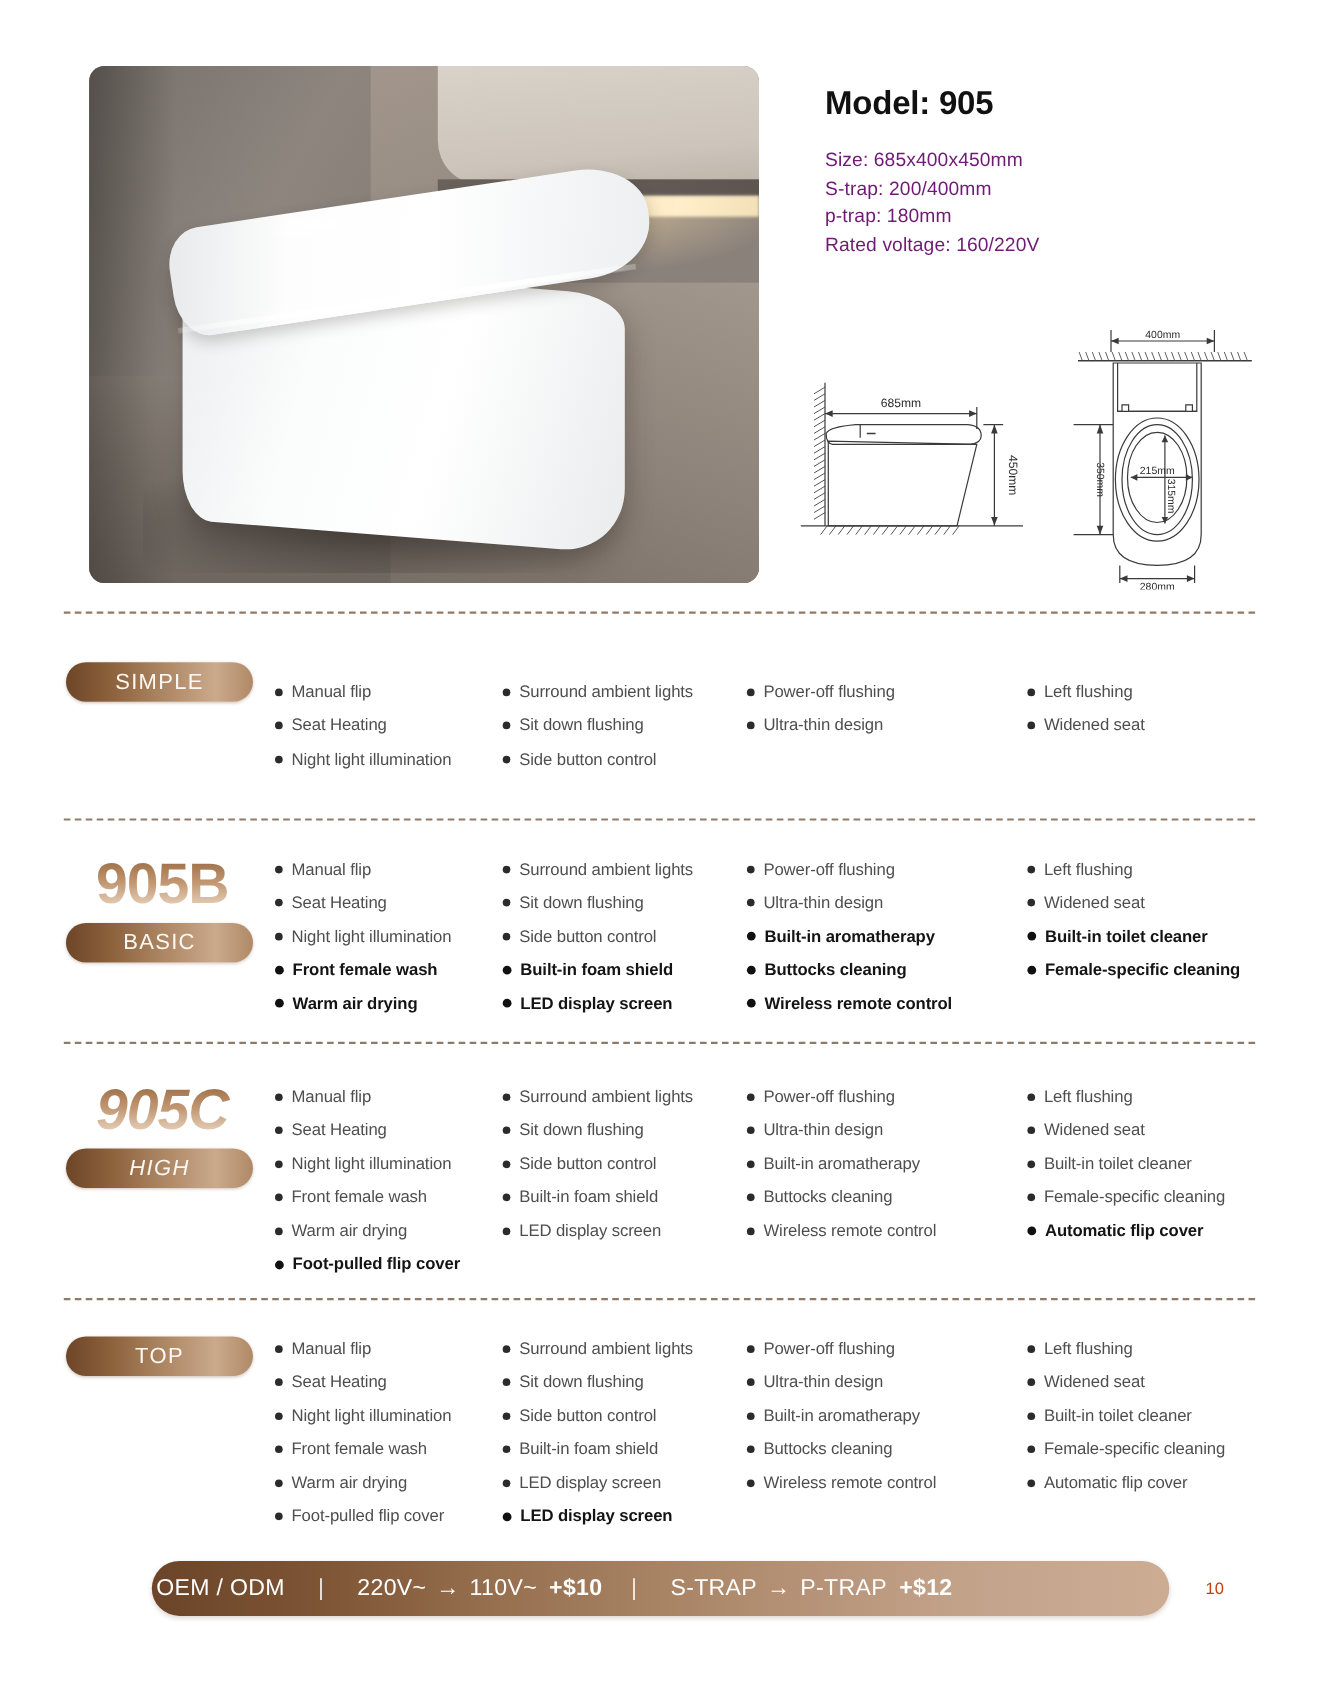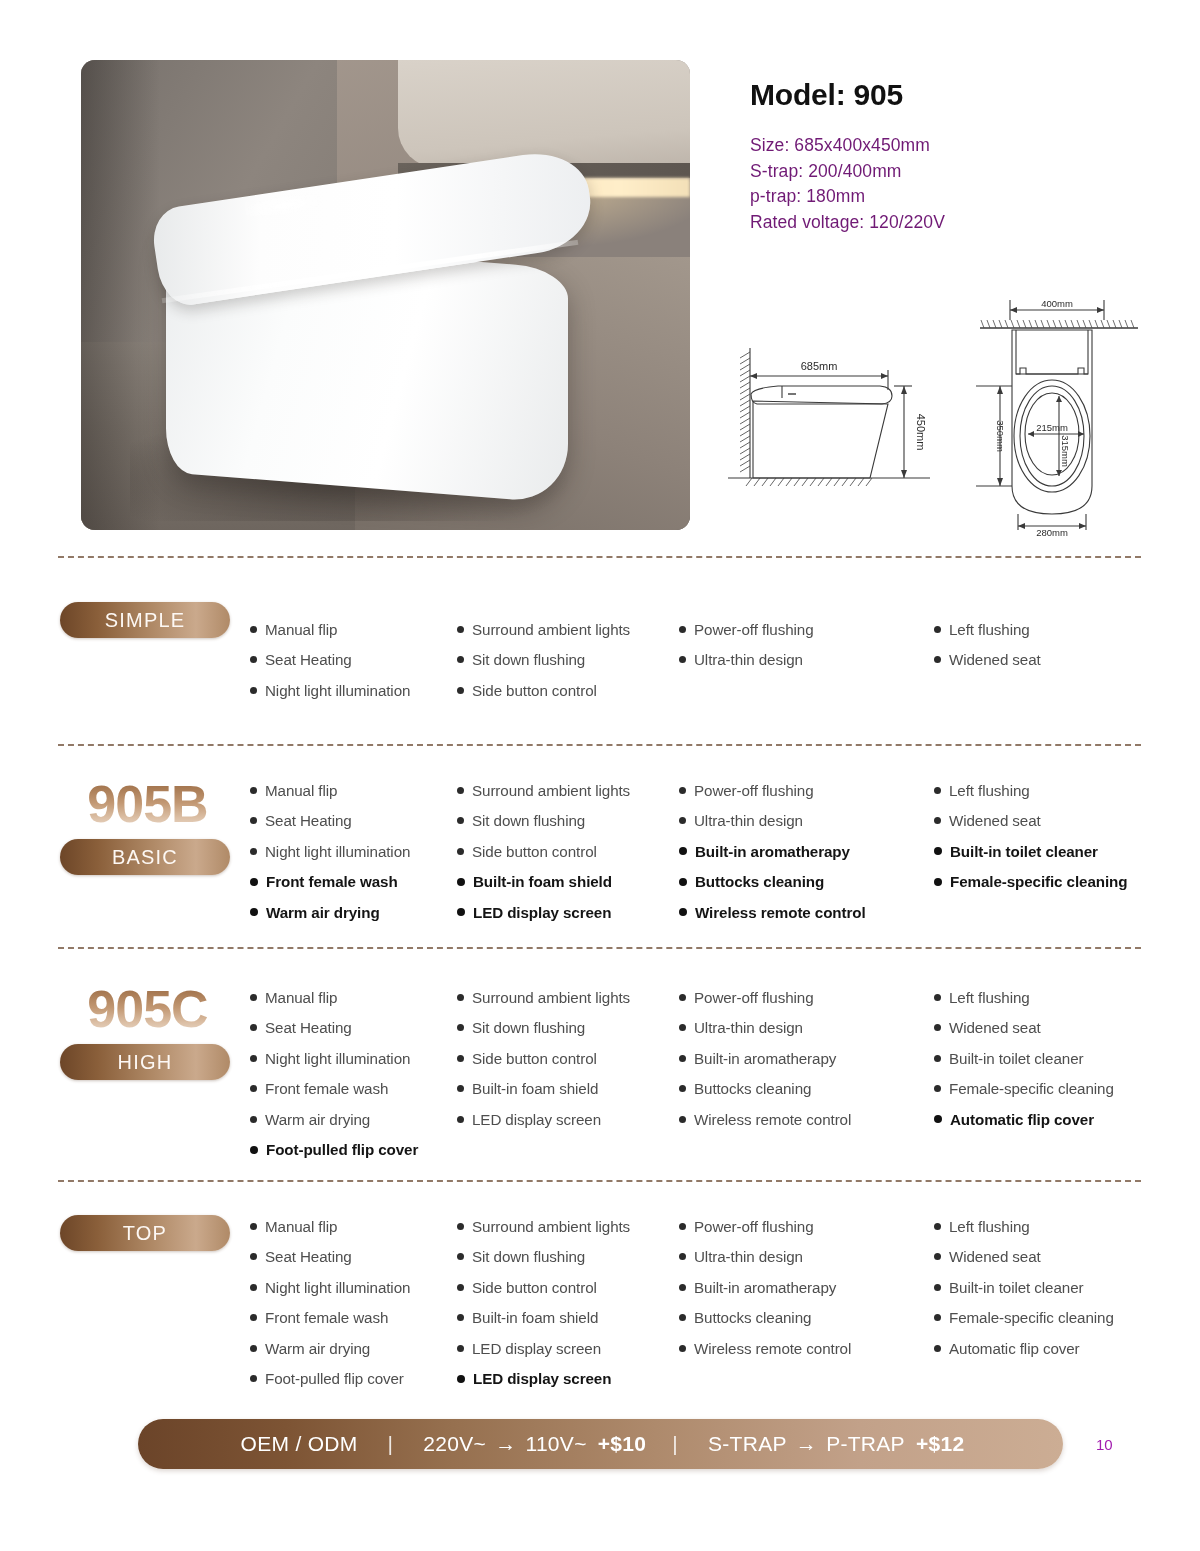--- a/index.html
+++ b/index.html
@@ -161,32 +161,32 @@
   }
   .feature.bold .dot { width: 8px; height: 8px; background: #111111; }
 
   
   .footer-bar {
     position: absolute; left: 138px; top: 1419px;
     width: 925px; height: 50px;
     border-radius: 25px;
     background: linear-gradient(90deg, #6b4429 0%, #7d5434 14%, #9c7css 30%, #b08a6e 52%, #c3a288 74%, #cdae95 100%);
     background: linear-gradient(90deg, #6b4429 0%, #7d5434 16%, #96704f 34%, #ae8a6c 56%, #c2a189 78%, #ccad94 100%);
-    display: flex; align-items: center; justify-content: center;
+    display: flex; align-items: center; 
     color: #ffffff; font-size: 21px; letter-spacing: 0.3px;
     box-shadow: 0 2px 5px rgba(90,60,40,0.22);
   }
   .footer-bar .seg { padding: 0 4px; }
   .footer-bar .sep { padding: 0 26px; opacity: 0.85; font-weight: 300; }
   .footer-bar .price { font-weight: 700; margin-left: 7px; }
   .footer-bar .arrow { padding: 0 5px; }
 
   .page-number {
     position: absolute; left: 1096px; top: 1436px;
-    font-size: 15px; color: #a21caf;
+    font-size: 15px; color: #c2410c;
   }
 </style>
 </head>
 <body>
 
 <div class="top-section">
 
   <div class="product-photo">
     <div class="ph-wall-back"></div>
     <div class="ph-wall-left"></div>
@@ -202,21 +202,21 @@
     <div class="ph-lid"></div>
     <div class="ph-lidline"></div>
     <div class="ph-display"></div>
   </div>
 
   <div class="spec-block">
     <div class="model-title">Model: 905</div>
     <div class="spec-line">Size:  685x400x450mm</div>
     <div class="spec-line">S-trap:  200/400mm</div>
     <div class="spec-line">p-trap:  180mm</div>
-    <div class="spec-line">Rated voltage:  120/220V</div>
+    <div class="spec-line">Rated voltage:  160/220V</div>
   </div>
 
   <div class="tech-side">
     <svg width="230" height="220" viewBox="0 0 230 220">
       <g stroke="#3a3a3a" fill="none" stroke-width="1.1">
 
         <line x1="38" y1="62" x2="38" y2="192"></line>
 
         <g stroke-width="0.85" stroke="#4a4a4a">
           <line x1="38" y1="66" x2="28" y2="72"></line>
@@ -495,21 +495,21 @@
       </div>
       <div class="feature bold" style="grid-area: 4 / 4;">
         <span class="dot"></span>
         <span>Female-specific cleaning</span>
       </div>
       <div style="grid-area: 5 / 4;"></div>
     </div>
 </div>
 
 <div class="variant" style="top:972px;">
-  <div class="variant-label" style="top:8px;">
+  <div class="variant-label" style="top:8px;font-style:italic;">
     <div class="model-name">905C</div>
     <div class="tier-badge">HIGH</div>
   </div>
   <div class="feature-grid" style="top: 10px; grid-template-rows: repeat(6, 30.5px);">
       <div class="feature" style="grid-area: 1 / 1;">
         <span class="dot"></span>
         <span>Manual flip</span>
       </div>
       <div class="feature" style="grid-area: 2 / 1;">
         <span class="dot"></span>

